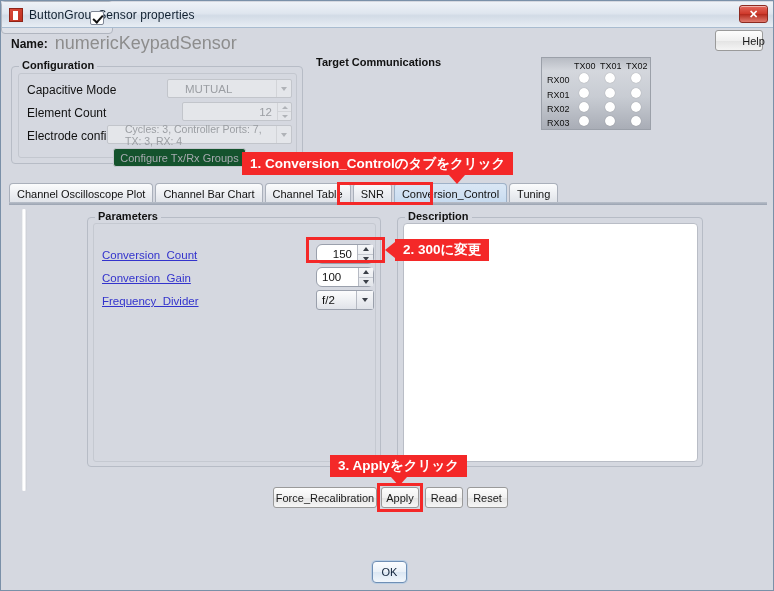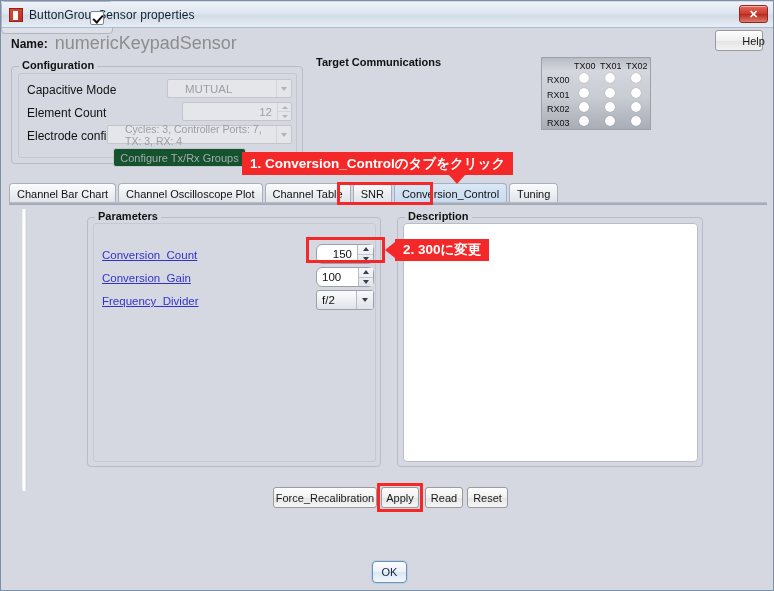--- a/index.html
+++ b/index.html
@@ -383,22 +383,22 @@
     <div class="mx-dot" style="left:89px; top:30px;"></div>
     <div class="mx-dot" style="left:37px; top:44px;"></div>
     <div class="mx-dot" style="left:63px; top:44px;"></div>
     <div class="mx-dot" style="left:89px; top:44px;"></div>
     <div class="mx-dot" style="left:37px; top:58px;"></div>
     <div class="mx-dot" style="left:63px; top:58px;"></div>
     <div class="mx-dot" style="left:89px; top:58px;"></div>
   </div>
 
   <div id="tabstrip">
+    <div class="tab">Channel Oscilloscope Plot</div>
     <div class="tab">Channel Bar Chart</div>
-    <div class="tab">Channel Oscilloscope Plot</div>
     <div class="tab">Channel Table</div>
     <div class="tab">SNR</div>
     <div class="tab active">Conversion_Control</div>
     <div class="tab">Tuning</div>
   </div>
   <div id="tab-underline"></div>
 
   <div id="content"></div>
   <div id="splitter"></div>
 
@@ -459,14 +459,18 @@
   <div class="hl" style="left:376px; top:482px; width:46px; height:29px;"></div>
 
   <div class="anno" id="anno1">
     <span>1. Conversion_Controlのタブをクリック</span>
     <span class="ptr-down"></span>
   </div>
   <div class="anno" id="anno2">
     <span class="ptr-left"></span>
     <span>2. 300に変更</span>
   </div>
+  <div class="anno" id="anno3">
+    <span>3. Applyをクリック</span>
+    <span class="ptr-down"></span>
+  </div>
 
 </div>
 
 </body></html>

